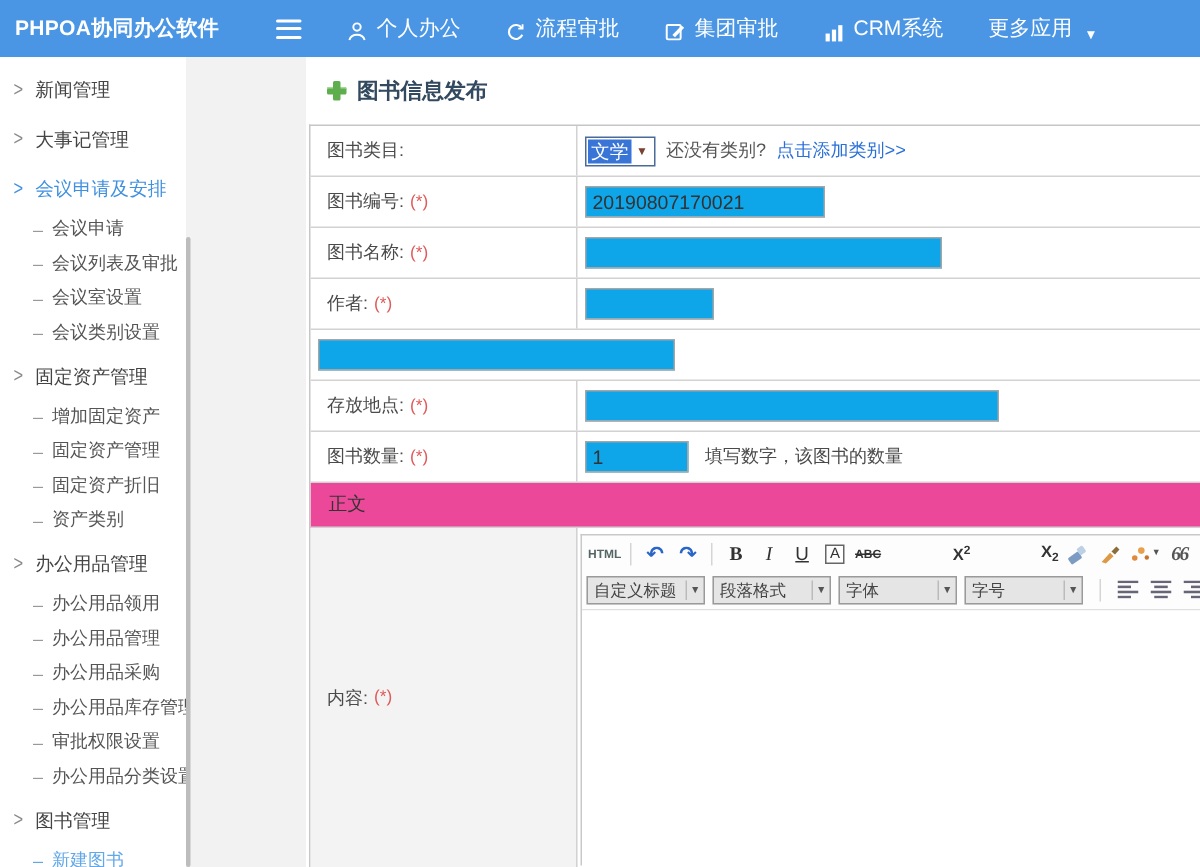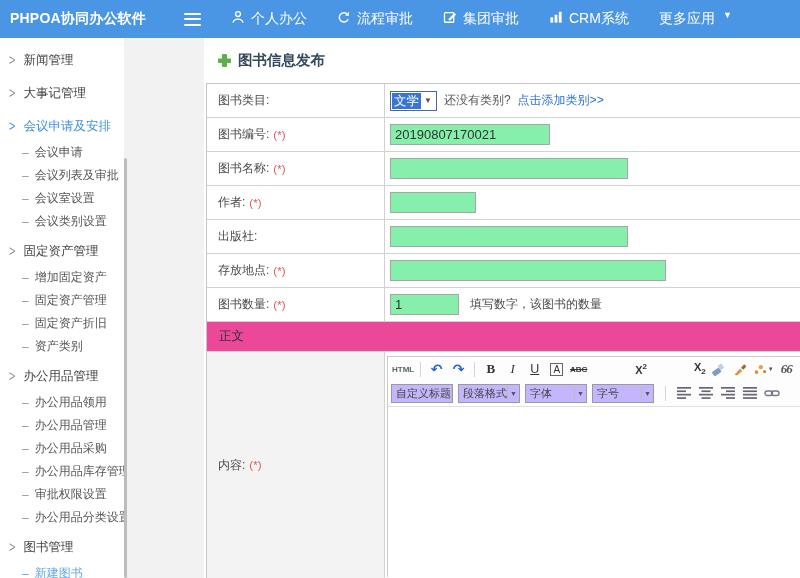--- a/index.html
+++ b/index.html
@@ -7,21 +7,21 @@
     width:800px;height:578px;overflow:hidden;background:#f2f2f2;
     font-family:"Liberation Sans","DejaVu Sans",sans-serif;
     -webkit-font-smoothing:antialiased;
   }
   
   .hdr{height:38px;background:#4a96e4;display:flex;align-items:center;color:#fff;}
   .logo{width:168px;padding-left:10px;font-size:14px;font-weight:bold;letter-spacing:0.2px;flex:none;}
   .burger{width:17px;height:13px;display:flex;flex-direction:column;justify-content:space-between;cursor:pointer;flex:none;margin-left:6px;}
   .burger i{display:block;height:2px;background:#fff;border-radius:1px;}
   .topnav{display:flex;align-items:center;margin-left:30px;gap:30px;}
-  .topnav .nav-item{display:flex;align-items:flex-start;gap:6px;font-size:14px;cursor:pointer;white-space:nowrap;}
+  .topnav .nav-item{display:flex;align-items:flex-end;gap:6px;font-size:14px;cursor:pointer;white-space:nowrap;}
   .nav-caret{font-size:9px;margin-left:2px;}
   
   .app{display:flex;height:540px;}
   
   .sidebar{width:204px;flex:none;position:relative;background:#f2f2f2;overflow:hidden;}
   .menu-panel{position:absolute;left:0;top:0;bottom:0;width:124px;background:#fff;padding-top:4px;overflow:hidden;}
   .scroll-thumb{position:absolute;left:124px;top:120px;bottom:0;width:3px;background:#bdbdbd;border-radius:2px;}
   .menu-group{height:30px;display:flex;align-items:center;gap:8px;padding-left:9px;font-size:12.5px;color:#444;cursor:pointer;margin-top:3px;white-space:nowrap;}
   .menu-group .arrow{color:#8a8a8a;font-size:11px;transform:scaleY(1.25);}
   .menu-group.active, .menu-group.active .arrow{color:#3f90e0;}
@@ -34,38 +34,38 @@
   .plus-icon{position:relative;width:13px;height:13px;flex:none;}
   .plus-icon::before{content:"";position:absolute;left:0;top:4px;width:13px;height:5px;background:#5fae4e;border-radius:1px;box-shadow:inset 0 1px 0 #a8d89a;}
   .plus-icon::after{content:"";position:absolute;left:4px;top:0;width:5px;height:13px;background:#5fae4e;border-radius:1px;}
   .title-text{font-size:14.5px;font-weight:bold;color:#33495f;}
   
   .form-table{flex:1;min-height:0;margin-left:2px;border:1px solid #c6c6c6;border-right:0;border-bottom:0;display:flex;flex-direction:column;overflow:hidden;background:#fff;}
   .frow{height:33px;flex:none;display:flex;border-bottom:1px solid #d2d2d2;}
   .flabel{width:178px;flex:none;box-sizing:border-box;display:flex;align-items:center;gap:4px;padding-left:11px;border-right:1px solid #d2d2d2;font-size:12px;color:#4a4a4a;}
   .fvalue{flex:1;min-width:0;display:flex;align-items:center;gap:7px;padding-left:5px;font-size:12px;color:#555;}
   .req{color:#e05a5a;font-size:11.5px;}
-  .tin{height:21px;box-sizing:border-box;border:1px solid #a6a6a6;background:#86efac;font-size:13px;color:#333;padding:0 4px;font-family:inherit;}
+  .tin{height:21px;box-sizing:border-box;border:1px solid #a6a6a6;background:#0ea5e9;font-size:13px;color:#333;padding:0 4px;font-family:inherit;}
   .cat-select{display:inline-flex;align-items:center;height:20px;box-sizing:border-box;border:1px solid #4a6a9a;background:#fff;padding:1px;cursor:pointer;}
   .cat-value{background:#3875d7;color:#fff;font-size:12.5px;line-height:16px;padding:0 2px;}
   .cat-caret{font-size:8px;color:#7a4030;padding:0 3px;}
   .hint-text{color:#555;}
   .add-link{color:#2a70d8;cursor:pointer;text-decoration:none;font-family:Liberation Mono, monospace;}
   .section-bar{height:29px;flex:none;background:#ec4899;border-bottom:1px solid #d2d2d2;display:flex;align-items:center;padding-left:12px;font-size:12.5px;color:#333;}
   .content-row{flex:1;min-height:0;display:flex;border-left:1px solid #8ab2d8;margin-left:-1px;}
   .content-row .flabel{background:#f3f3f3;}
   .content-row .fvalue{align-items:stretch;padding:4px 0 1px 2px;}
   
   .editor{flex:1;min-width:0;border:1px solid #c9c9c9;border-right:0;border-bottom:0;background:#fdfdfd;display:flex;flex-direction:column;}
   .ed-row{display:flex;align-items:center;padding:2px 3px;gap:1px;flex:none;overflow:hidden;white-space:nowrap;}
   .ed-row2{border-bottom:1px solid #e0e0e0;padding-bottom:3px;}
   .ed-canvas{flex:1;background:#fff;}
   .tbtn{height:20px;min-width:19px;padding:0 1px;display:inline-flex;align-items:center;justify-content:center;color:#333;cursor:pointer;flex:none;}
   .tsep{width:1px;height:15px;background:#d5d5d5;margin:0 4px;flex:none;}
-  .tdrop{display:inline-flex;align-items:center;justify-content:space-between;width:62px;height:19px;box-sizing:border-box;border:1px solid #9a9a9a;background:#c4b5fd;font-size:11px;color:#444;padding:0 0 0 4px;margin-right:4px;cursor:pointer;flex:none;overflow:hidden;}
+  .tdrop{display:inline-flex;align-items:center;justify-content:space-between;width:79px;height:19px;box-sizing:border-box;border:1px solid #9a9a9a;background:#e5e5e5;font-size:11px;color:#444;padding:0 0 0 4px;margin-right:4px;cursor:pointer;flex:none;overflow:hidden;}
   .dd-caret{font-size:7px;color:#555;border-left:1px solid #bbb;padding:3px 2px;flex:none;}
   .ic-html{font-size:8px;font-weight:bold;color:#566;}
   .ic-undo,.ic-redo{font-size:14px;color:#2a66c8;font-weight:bold;line-height:14px;}
   .ic-b,.ic-i{font-family:"Liberation Serif","DejaVu Serif",serif;font-size:13px;}
   .ic-u{font-size:12.5px;text-decoration:underline;}
   .ic-boxa{font-size:10px;line-height:11px;border:1px solid #666;padding:0 2px;}
   .ic-abc{font-size:8px;font-weight:bold;text-decoration:line-through;color:#333;}
   .ic-x{font-size:11px;font-weight:bold;margin-left:44px;}
   .ic-x sup,.ic-x sub{font-size:8px;}
   .ic-quote{font-family:"Liberation Serif","DejaVu Serif",serif;font-weight:bold;font-style:italic;font-size:13px;letter-spacing:-1px;color:#555;}
@@ -265,23 +265,20 @@
         <div class="flabel">
           <span>作者:</span>
           <span class="req">(*)</span>
         </div>
         <div class="fvalue">
           <input class="tin" style="width: 86px;" value="">
         </div>
       </div>
 
       <div class="frow">
-        <div class="flabel">
-          <span>出版社:</span>
-        </div>
         <div class="fvalue">
           <input class="tin" style="width: 238px;" value="">
         </div>
       </div>
 
       <div class="frow">
         <div class="flabel">
           <span>存放地点:</span>
           <span class="req">(*)</span>
         </div>

